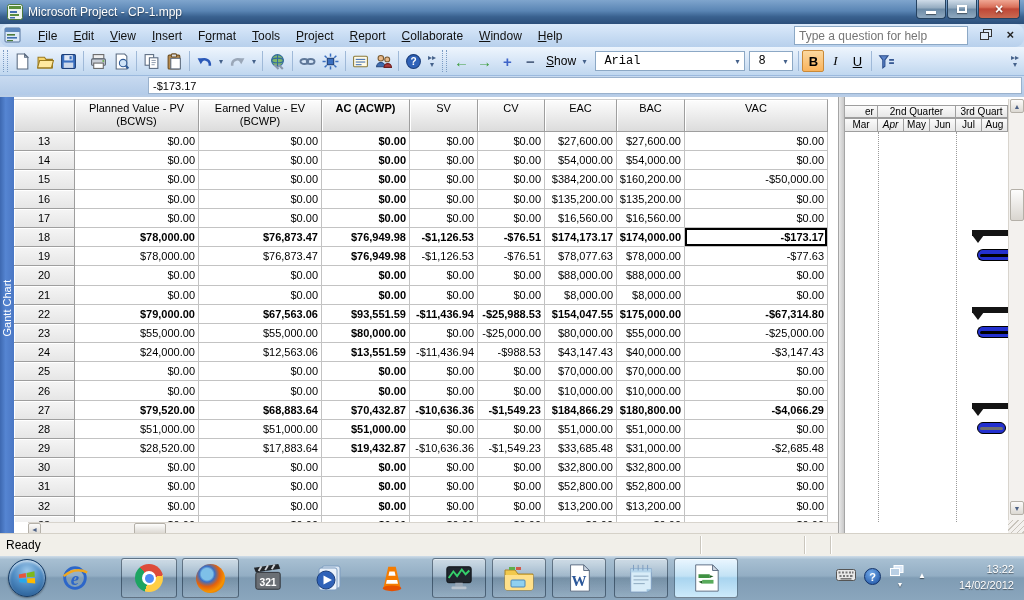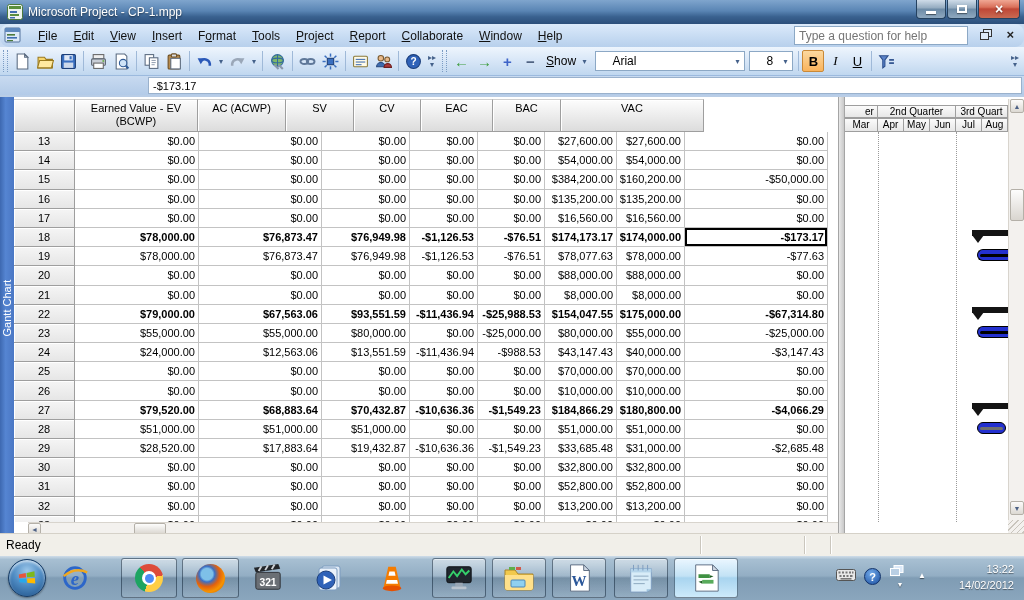--- a/index.html
+++ b/index.html
@@ -48,21 +48,21 @@
   .tb-sep { width:1px; height:20px; background:#9fb9d8; margin:0 3px; }
   .tb-drop { font-size:8px; color:#44618a; width:10px; text-align:center; }
   .tb-chevron { display:flex; flex-direction:column; align-items:center; justify-content:center;
     color:#44618a; font-size:8px; line-height:7px; width:14px; height:26px; }
   .green-arrow { font-size:15px; font-weight:bold; color:#3e9d3e; }
   .blue-plus { font-size:15px; font-weight:bold; color:#3e64c8; }
   .dark-minus { font-size:15px; font-weight:bold; color:#4a5d7d; }
   .show-btn { display:flex; align-items:center; font-size:12px; padding:2px 4px; }
   .combo { height:20px; background:#fff; border:1px solid #8ca8c5; display:flex; align-items:center;
     font-size:12px; margin:0 2px; }
-  .combo .cval { flex:1; padding-left:16px; }
+  .combo .cval { flex:1; padding-left:8px;font-family:Liberation Mono, monospace; }
   .combo .carr { width:14px; text-align:center; font-size:8px; color:#44618a; }
   .fmt-btn { width:22px; height:22px; display:flex; align-items:center; justify-content:center;
     font-size:13px; border-radius:2px; }
   .fmt-btn.b { font-weight:bold; background:linear-gradient(180deg,#fcd9a0,#f9b35c); border:1px solid #c98938; }
   .fmt-btn.i { font-style:italic; font-family:"Liberation Serif",serif; }
   .fmt-btn.u { text-decoration:underline; }
 
   
   .entrybar { position:absolute; top:76px; left:0; width:1024px; height:19px;
     background:linear-gradient(180deg,#c8daf0,#b3cbe8); }
@@ -83,21 +83,21 @@
     box-shadow:inset 1px 1px 0 #fff; text-align:center; padding-top:2px; font-size:11px; line-height:13px; overflow:hidden; }
   .rowsbox { position:absolute; left:0; top:35px; width:824px; height:390px; overflow:hidden; background:#fff; }
   .trow { display:flex; height:19.2px; }
   .trow.bold .cell { font-weight:bold; }
   .cell { border-right:1px solid #c3c3c3; border-bottom:1px solid #c3c3c3; font-size:11px;
     display:flex; align-items:center; justify-content:flex-end; padding-right:3px; overflow:hidden; white-space:nowrap; }
   .cell.rownum { background:linear-gradient(180deg,#f5f5f5,#e6e6e6);
     border-right:1px solid #9e9e9e; border-bottom:1px solid #9e9e9e; box-shadow:inset 1px 1px 0 #fff;
     justify-content:center; padding-right:0; font-weight:normal !important; }
   .cell.selected { box-shadow:inset 0 0 0 2px #000; }
-  .c0 { width:61px; } .c1 { width:124px; } .c2 { width:123px; } .c3 { width:88px; }
+  .c0 { width:61px; } .c1 { width:124px; } .c2 { width:123px; } .c3 { width:88px;font-weight:bold; }
   .c4 { width:68px; } .c5 { width:67px; } .c6 { width:72px; } .c7 { width:68px; } .c8 { width:143px; }
 
   .splitter { position:absolute; left:838px; top:0; width:7px; height:438px;
     background:linear-gradient(90deg,#e8e8e8,#c9c9c9); border-left:1px solid #a5a5a5; border-right:1px solid #a5a5a5; }
 
   .ganttpane { position:absolute; left:845px; top:0; width:163px; height:438px; background:#fff; overflow:hidden; }
   .ts-q, .ts-m { position:absolute; left:0; width:163px; display:flex; }
   .ts-q { top:8px; height:13px; }
   .ts-m { top:21px; height:14px; }
   .tscell { background:linear-gradient(180deg,#fbfbfb,#e7e7e7); border-right:1px solid #9e9e9e;
@@ -391,20 +391,21 @@
   </div>
 
   <div class="main">
     <div class="viewbar">
       <div class="viewbar-label">Gantt Chart</div>
     </div>
 
     <div class="tablepane">
       <div class="thead" id="thead">
           <div class="hcell c0"></div>
+          <div class="hcell c1">Planned Value - PV (BCWS)</div>
           <div class="hcell c2">Earned Value - EV (BCWP)</div>
           <div class="hcell c3">AC (ACWP)</div>
           <div class="hcell c4">SV</div>
           <div class="hcell c5">CV</div>
           <div class="hcell c6">EAC</div>
           <div class="hcell c7">BAC</div>
           <div class="hcell c8">VAC</div>
         </div>
       <div class="rowsbox" id="rowsbox">
           <div class="trow">
@@ -649,21 +650,21 @@
     <div class="splitter"></div>
 
     <div class="ganttpane">
       <div class="ts-q" id="ts-q">
           <div class="tscell qfirst" style="width: 33px;">er</div>
           <div class="tscell" style="width: 78px;">2nd Quarter</div>
           <div class="tscell" style="width: 52px;">3rd Quart</div>
         </div>
       <div class="ts-m" id="ts-m">
           <div class="tscell" style="width: 33px;">Mar</div>
-          <div class="tscell" style="width: 26px;">Apr</div>
+          <div class="tscell" style="width: 26px; font-style: italic;">Apr</div>
           <div class="tscell" style="width: 26px;">May</div>
           <div class="tscell" style="width: 26px;">Jun</div>
           <div class="tscell" style="width: 26px;">Jul</div>
           <div class="tscell" style="width: 26px;">Aug</div>
         </div>
       <div class="chart" id="chart">
           <div class="gridline" style="left: 33px;"></div>
           <div class="gridline" style="left: 111px;"></div>
           <div class="bar-summary" style="top: 98px; left: 127px; width: 40px;"></div>
           <div class="bar-task cut" style="top: 117px; left: 132px; width: 35px;">

